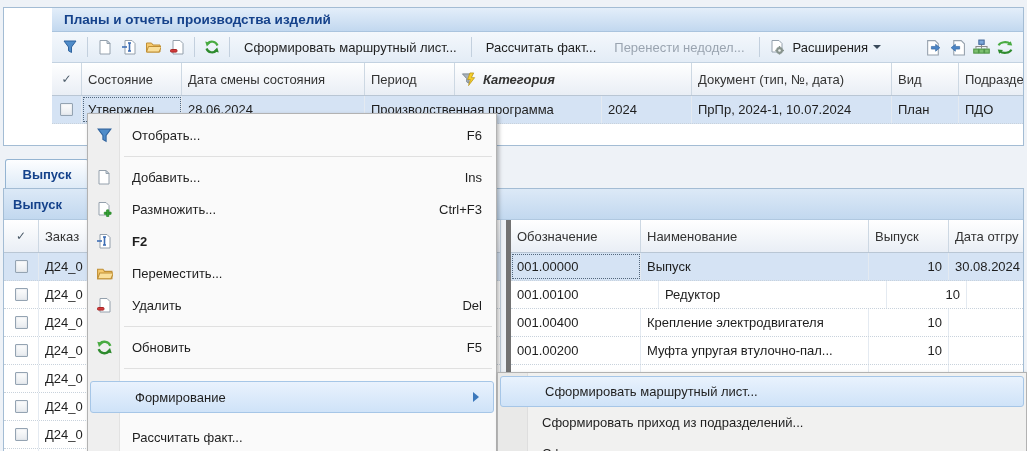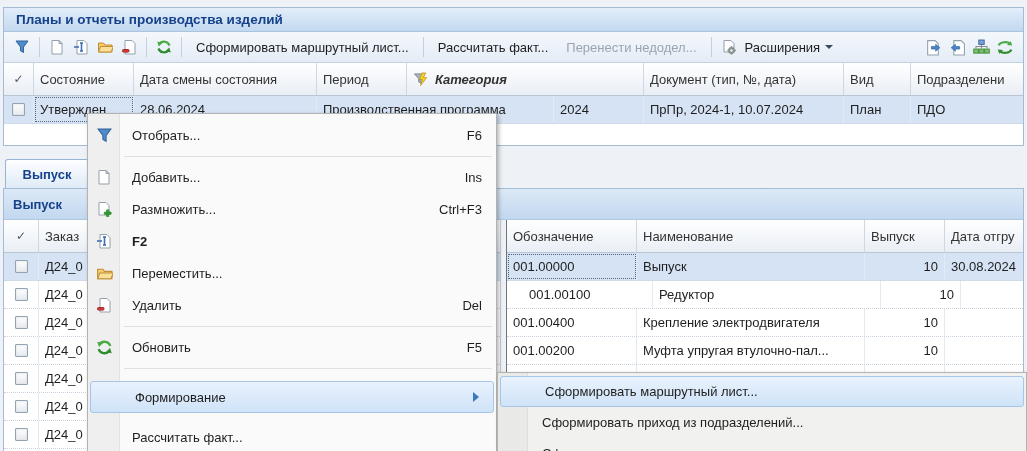--- a/index.html
+++ b/index.html
@@ -1,21 +1,21 @@
 <!DOCTYPE html>
 <html><head>
 <meta charset="utf-8">
 <style>
   html,body{margin:0;padding:0;background:#eef2f7;}
   *{box-sizing:border-box;}
   .screen{position:relative;width:1027px;height:451px;overflow:hidden;
     font-family:"Liberation Sans","DejaVu Sans",sans-serif;font-size:13px;color:#1e1e1e;
     background:#eef2f7;}
   
-  .upper{position:absolute;left:3px;top:7px;width:1021px;height:139px;border:1px solid #a3bcd4;background:#fff;}
+  .upper{position:absolute;left:3px;top:7px;width:1021px;height:139px;border:1px solid #a3bcd4;background:#fff;padding-left:48px;}
   .titlebar{height:24px;background:linear-gradient(#e3eefa,#c2d8ef);border-bottom:1px solid #aac4de;
     display:flex;align-items:center;padding:0 12px;font-weight:bold;color:#15428b;font-size:13.5px;}
   .toolbar{height:31px;background:linear-gradient(#f4f8fc,#e3ecf6);border-bottom:1px solid #c3d2e1;
     display:flex;align-items:center;padding:0 6px;white-space:nowrap;}
   .tb-ico{width:24px;height:24px;display:flex;align-items:center;justify-content:center;flex:0 0 auto;border-radius:2px;}
   .tb-sep{width:1px;height:20px;background:#c3d0de;margin:0 5px;flex:0 0 auto;}
   .tb-btn{padding:0 9px;height:24px;display:flex;align-items:center;color:#1e1e1e;flex:0 0 auto;}
   .tb-btn.disabled{color:#9aa4b0;}
   .caret-down{width:0;height:0;border-left:4px solid transparent;border-right:4px solid transparent;border-top:4px solid #3a4a5a;margin-left:5px;}
   .tb-right{margin-left:auto;display:flex;align-items:center;}
@@ -31,21 +31,21 @@
       box-shadow:inset 0 0 2px #cfd6dd;border-radius:1px;margin:auto;}
   .ckmark{color:#4a5a68;font-size:12px;margin:auto;}
   
   .tab{position:absolute;left:5px;top:159px;width:84px;height:30px;border:1px solid #94b4d2;border-bottom:none;
     border-radius:3px 3px 0 0;background:linear-gradient(#fdfeff,#ddeaf7);display:flex;align-items:center;justify-content:center;
     font-weight:bold;color:#15428b;}
   .lower{position:absolute;left:3px;top:188px;width:1021px;height:263px;border:1px solid #a3bcd4;border-bottom:none;background:#eef2f7;}
   .band{height:31px;background:linear-gradient(#dcE9f7,#c2d8ef);border-bottom:1px solid #b0c8e0;
     display:flex;align-items:center;padding:0 9px;font-weight:bold;color:#15428b;}
   .lpanel{position:absolute;left:0;top:31px;width:497px;bottom:0;background:#fff;border-right:1px solid #c2d0de;}
-  .rpanel{position:absolute;left:502px;top:31px;right:0;bottom:0;background:#1d4ed8;border-left:1px solid #737373;}
+  .rpanel{position:absolute;left:502px;top:31px;right:0;bottom:0;background:#1d4ed8;border-left:5px solid #737373;}
   
   .menu{position:absolute;left:87px;top:113px;width:410px;height:360px;background:#fafafa;border:1px solid #b2b2b2;
     box-shadow:2px 2px 4px rgba(0,0,0,.28);z-index:10;padding-top:5px;}
   .menu .gutter{position:absolute;left:0;top:0;bottom:0;width:32px;background:#efefef;border-right:1px solid #e2e2e2;}
   .cm-item{position:relative;height:32px;display:flex;align-items:center;padding:0 14px 0 44px;}
   .cm-ico{position:absolute;left:7px;top:50%;transform:translateY(-50%);width:18px;height:18px;display:flex;align-items:center;justify-content:center;}
   .cm-label{flex:1;}
   .cm-short{color:#1e1e1e;}
   .cm-sep{height:10px;position:relative;}
   .cm-sep::after{content:"";position:absolute;left:36px;right:4px;top:50%;border-top:1px solid #e0e0e0;}
@@ -279,21 +279,21 @@
         <div class="gh-cell" style="width:80px;">Выпуск</div>
         <div class="gh-cell" style="flex:1;border-right:none;">Дата отгру</div>
       </div>
       <div class="grow sel">
         <div class="g-cell focuscell" style="width:130px;">001.00000</div>
         <div class="g-cell" style="width:228px;">Выпуск</div>
         <div class="g-cell num" style="width:80px;">10</div>
         <div class="g-cell" style="flex:1;border-right:none;">30.08.2024</div>
       </div>
       <div class="grow">
-        <div class="g-cell" style="width:130px;margin-left:16px;">001.00100</div>
+        <div class="g-cell" style="width:148px;">001.00100</div>
         <div class="g-cell" style="width:228px;">Редуктор</div>
         <div class="g-cell num" style="width:80px;">10</div>
         <div class="g-cell" style="flex:1;border-right:none;"></div>
       </div>
       <div class="grow">
         <div class="g-cell" style="width:130px;">001.00400</div>
         <div class="g-cell" style="width:228px;">Крепление электродвигателя</div>
         <div class="g-cell num" style="width:80px;">10</div>
         <div class="g-cell" style="flex:1;border-right:none;"></div>
       </div>

